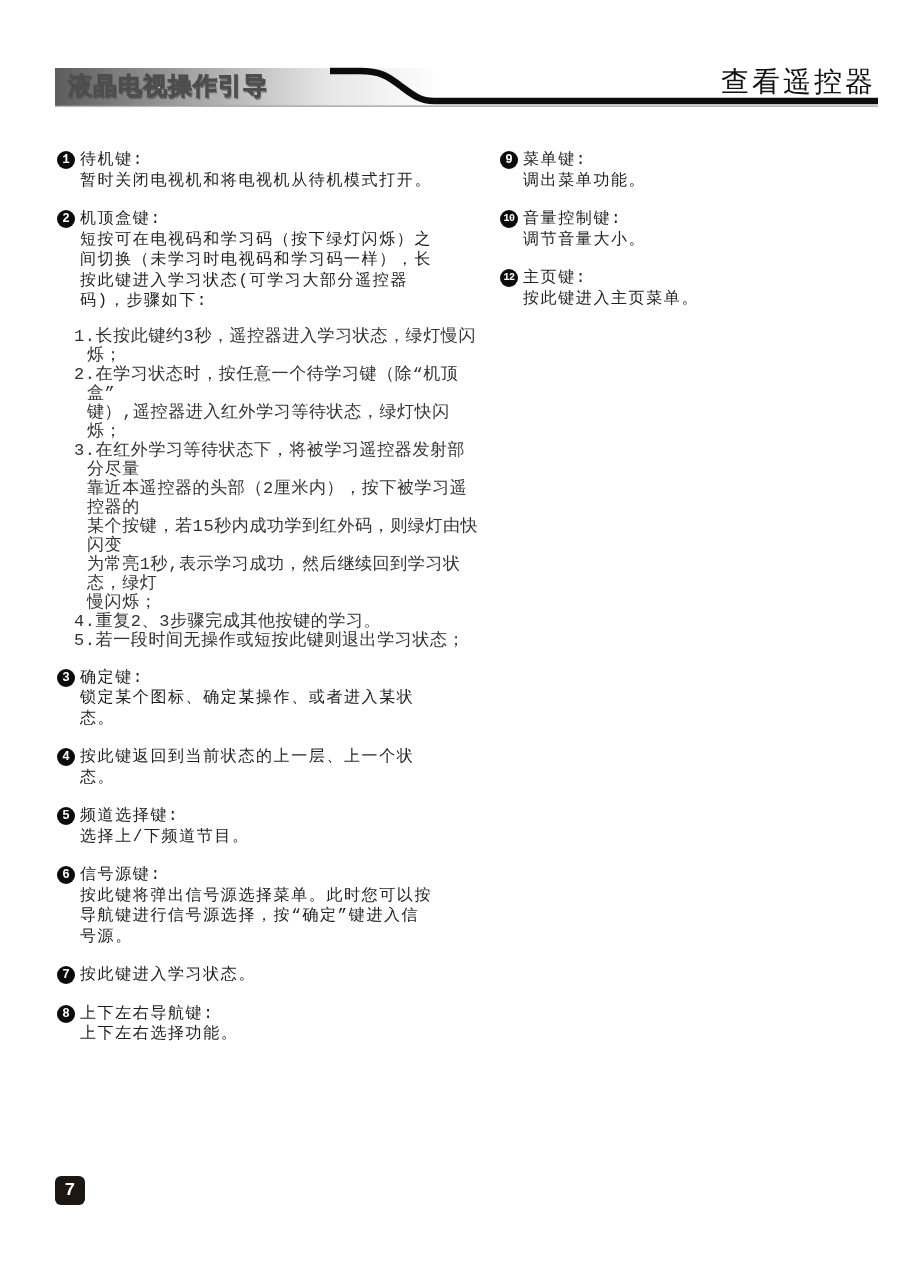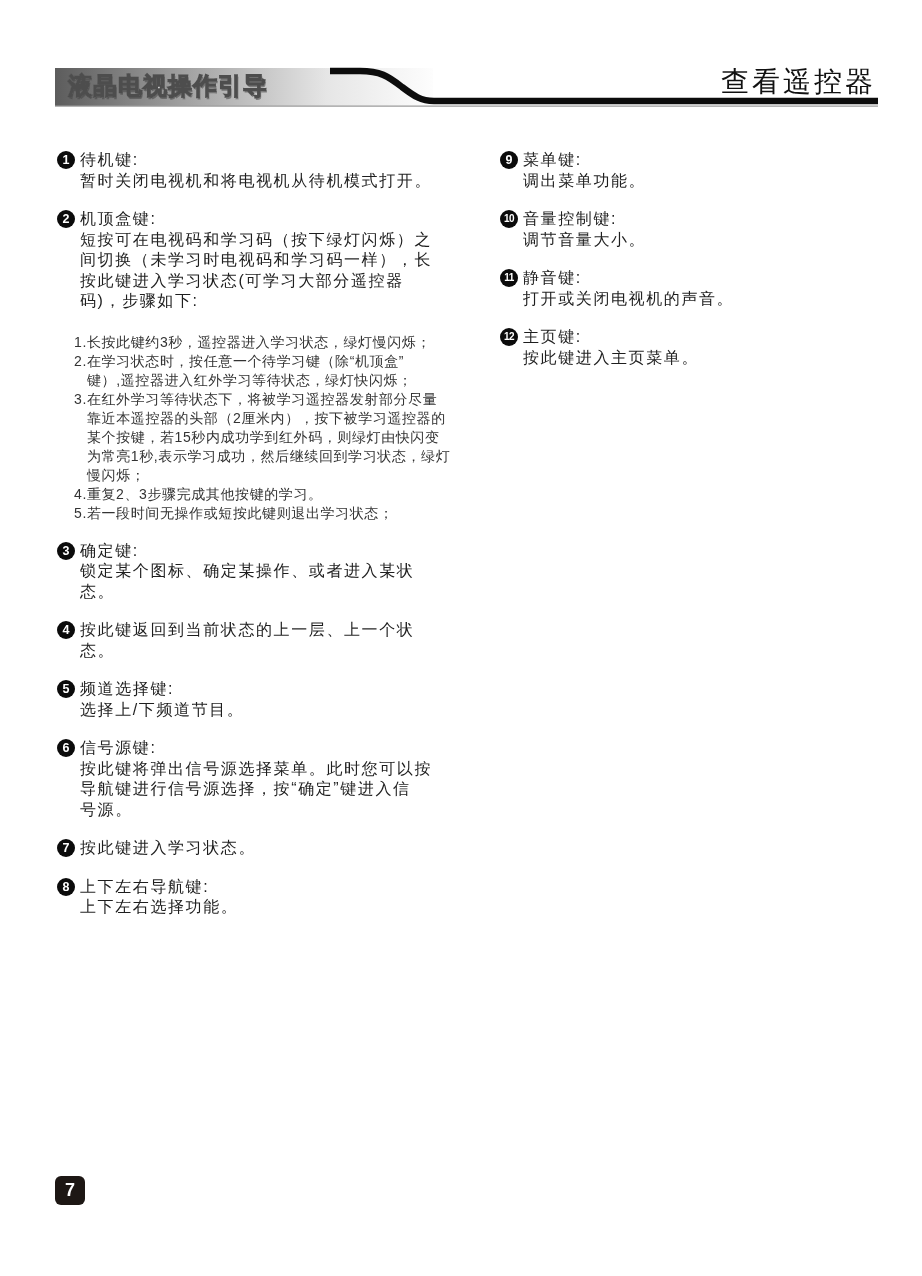--- a/index.html
+++ b/index.html
@@ -1,20 +1,20 @@
 <!DOCTYPE html>
 <html><head>
 <meta charset="utf-8">
 <style>
   html,body { margin:0; padding:0; background:#ffffff; }
   .page {
     position:relative;
     width:922px; height:1276px;
     background:#ffffff;
-    font-family:Liberation Sans, sans-serif;
+    font-family:Liberation Mono, monospace;
     color:#1e1e1e;
     overflow:hidden;
   }
 
   
   .header-graphic { position:absolute; left:52px; top:60px; }
   .header-title {
     position:absolute; left:68px; top:70px;
     font-size:24px; font-weight:bold; letter-spacing:1px;
     color:#ffffff;
@@ -48,22 +48,22 @@
     width:18px; height:18px; border-radius:50%;
     background:#0b0b0b; color:#ffffff;
     font-size:12.5px; font-weight:bold; letter-spacing:0;
     text-align:center; line-height:18px;
   }
   .badge.two { font-size:10px; letter-spacing:-0.5px;text-align:center; }
   .item-title { white-space:nowrap; }
   .desc { white-space:pre-line; }
 
   .steps {
-    margin-left:-6px; margin-top:21px;
-    font-size:14px; line-height:19px; letter-spacing:0.6px;
+    margin-left:-6px; margin-top:15px;
+    font-size:17px; line-height:19px; letter-spacing:0.6px;
     color:#333333;
   }
   .step {
     padding-left:13px; text-indent:-13px;
     white-space:pre-line;
   }
 
   
   .page-number {
     position:absolute; left:55px; top:1176px;
@@ -174,25 +174,20 @@
         <div class="item-title">菜单键:</div>
         <div class="desc">调出菜单功能。</div>
       </div>
 
       <div class="item">
         <span class="badge two">10</span>
         <div class="item-title">音量控制键:</div>
         <div class="desc">调节音量大小。</div>
       </div>
 
-      <div class="item">
-        <span class="badge two">11</span>
-        <div class="item-title">静音键:</div>
-        <div class="desc">打开或关闭电视机的声音。</div>
-      </div>
 
       <div class="item">
         <span class="badge two">12</span>
         <div class="item-title">主页键:</div>
         <div class="desc">按此键进入主页菜单。</div>
       </div>
 
     </section>
 
   </main>

